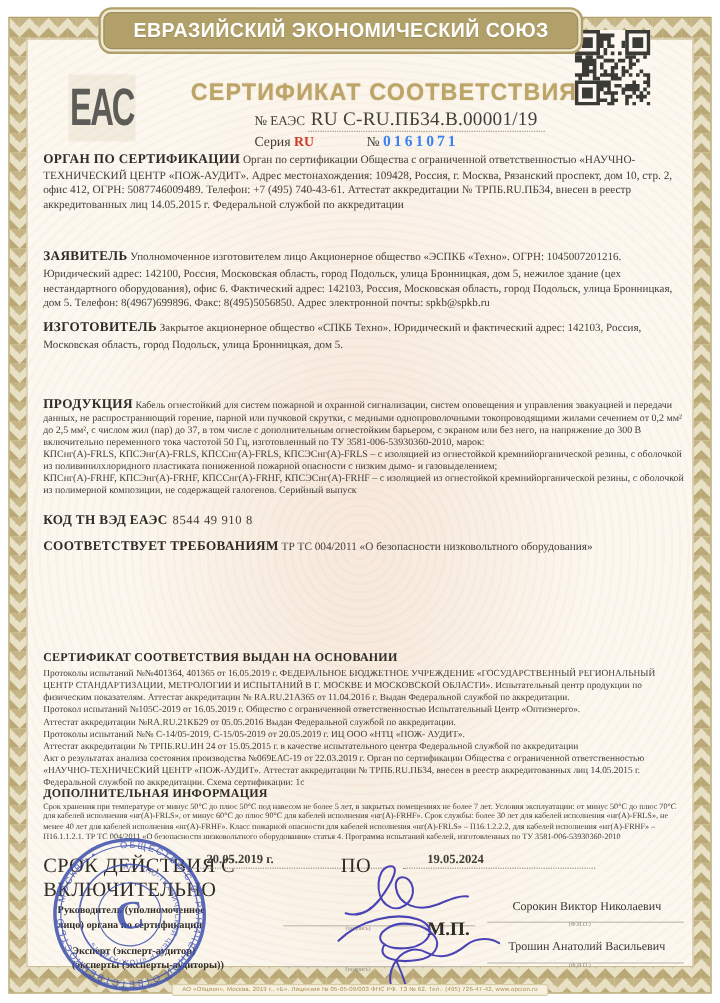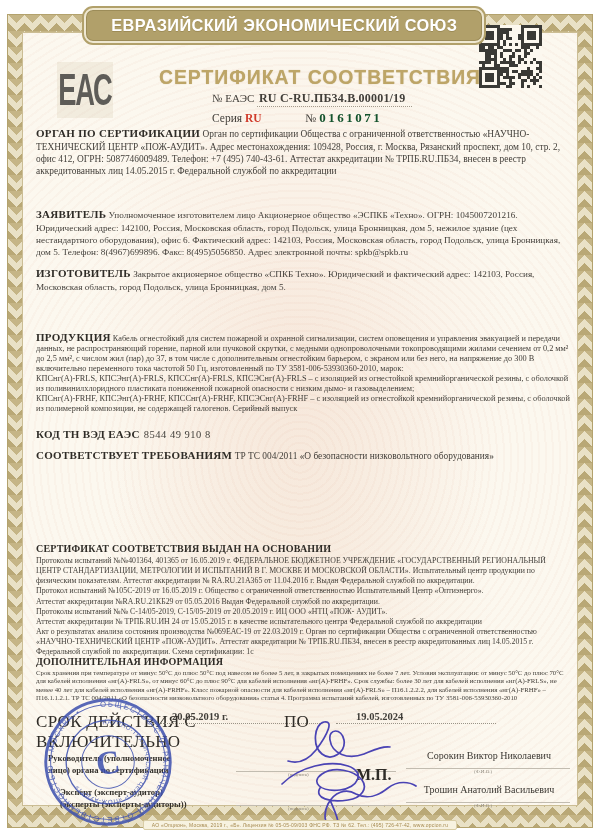--- a/index.html
+++ b/index.html
@@ -37,24 +37,24 @@
   .eac span{font-family:"Liberation Sans",sans-serif;font-weight:bold;font-size:44px;
     color:#5e5c58;letter-spacing:-2px;transform:scaleX(.62);}
   
   .qr{position:absolute;left:479px;top:25px;width:63px;height:63px;z-index:4;background:#fcf8ef;}
   
   .title{position:absolute;left:110px;top:66px;width:420px;text-align:center;z-index:4;}
   .title span{font-family:"Liberation Sans",sans-serif;font-weight:bold;font-size:20px;
     letter-spacing:1px;color:#bda567;transform:scaleX(.97);display:inline-block;
     text-shadow:0 0 1px rgba(168,140,80,.6);}
   .numline{position:absolute;left:212px;top:91px;z-index:4;font-size:11px;white-space:nowrap;}
-  .numline .val{font-weight:bold;font-size:12px;border-bottom:1px dotted #a39b8c;padding:0 6px 1px 2px;letter-spacing:.2px;}
+  .numline .val{font-weight:normal;font-size:16px;border-bottom:1px dotted #a39b8c;padding:0 6px 1px 2px;letter-spacing:.2px;}
   .serline{position:absolute;left:212px;top:110px;z-index:4;font-size:11.5px;white-space:nowrap;}
   .red{color:#d03a2a;font-weight:bold;}
-  .serial{color:#14532d;font-size:13px;letter-spacing:2.5px;font-weight:bold;}
+  .serial{color:#3b82f6;font-size:13px;letter-spacing:2.5px;font-weight:bold;}
   .gap40{display:inline-block;width:38px;}
   
   .sec{position:absolute;left:36px;width:534px;z-index:4;line-height:1.32;}
   .sec b.h{font-size:11px;letter-spacing:.3px;color:#2f2c27;}
   .sec b.h2{font-size:10px;letter-spacing:.2px;color:#2f2c27;display:block;margin-bottom:1px;}
   .t95{font-size:9.4px;}
   .t90{font-size:9.2px;}
   .t83{font-size:8.3px;line-height:1.2;}
   .t78{font-size:7.8px;line-height:1.3;}
   .t68{font-size:6.8px;line-height:1.22;}

